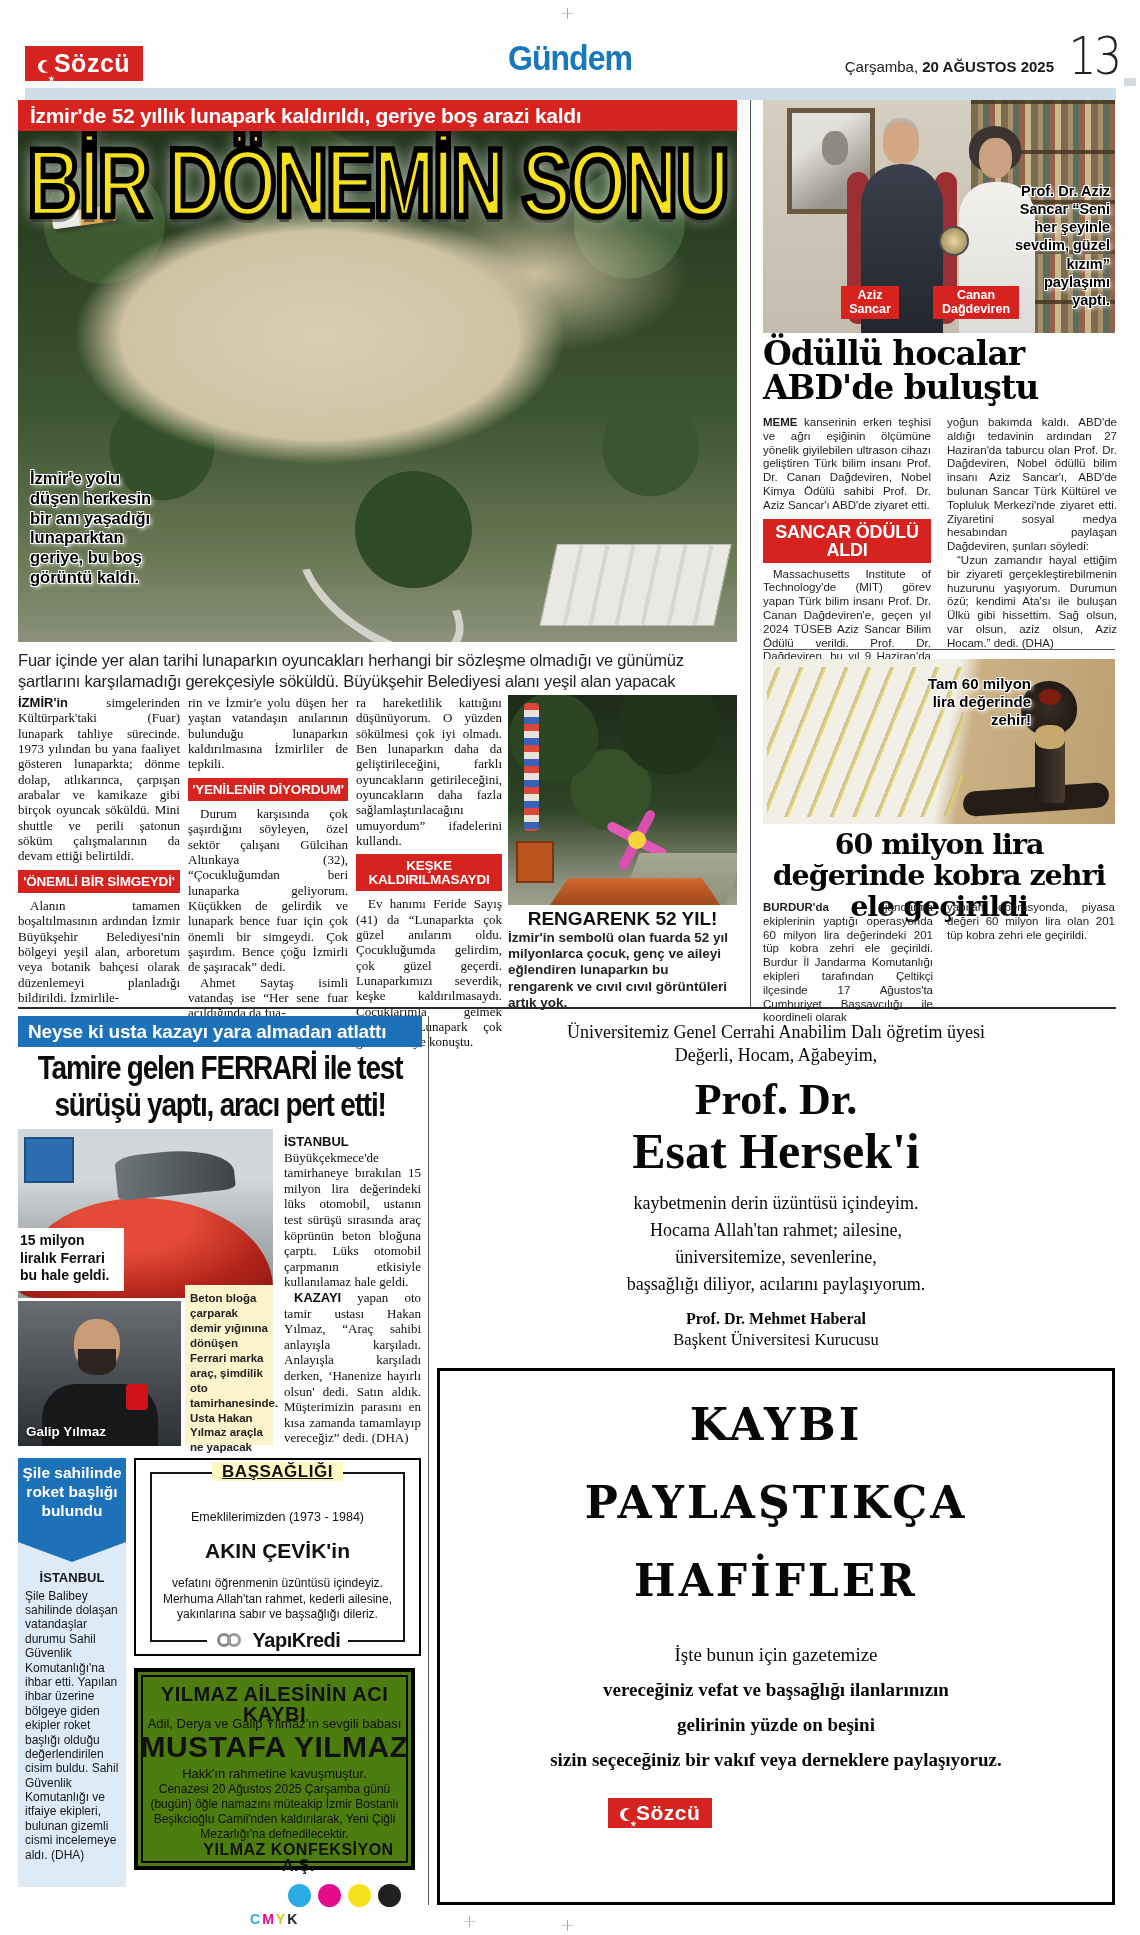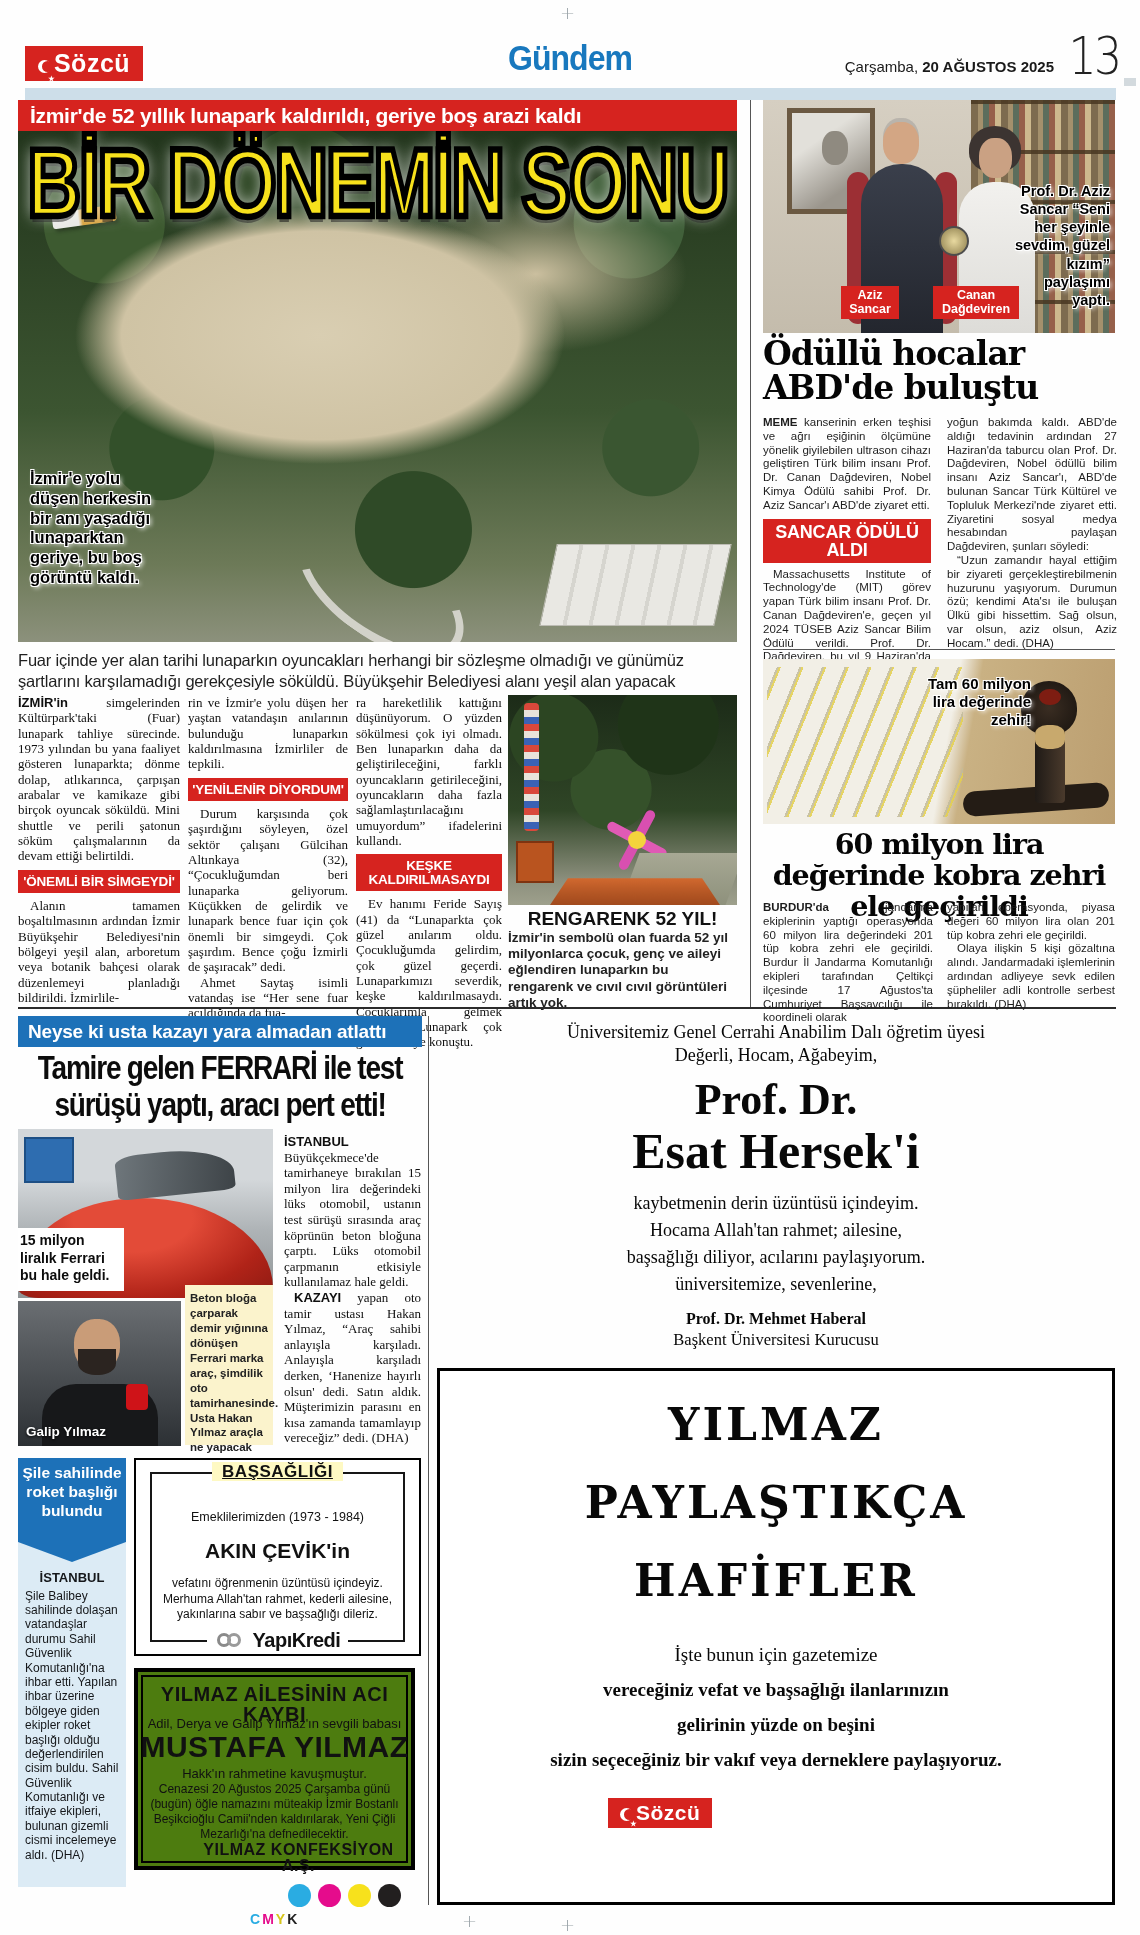--- a/index.html
+++ b/index.html
@@ -301,21 +301,20 @@
     <div class="snk-mouth"></div>
     <div class="snk-chest"></div>
     <div id="kobra-cap">Tam 60 milyon lira değerinde zehir!</div>
   </div>
   <div class="abs" id="kobra-headline">60 milyon lira değerinde kobra zehri ele geçirildi</div>
   <div class="kcol" id="k1">
     <p><b class="lead">BURDUR'da</b><span> jandarma ekiplerinin yaptığı operasyonda 60 milyon lira değerindeki 201 tüp kobra zehri ele geçirildi. Burdur İl Jandarma Komutanlığı ekipleri tarafından Çeltikçi ilçesinde 17 Ağustos'ta Cumhuriyet Başsavcılığı ile koordineli olarak</span></p>
   </div>
   <div class="kcol" id="k2">
     <p>yapılan operasyonda, piyasa değeri 60 milyon lira olan 201 tüp kobra zehri ele geçirildi.</p>
-    <p class="ind">Olaya ilişkin 5 kişi gözaltına alındı. Jandarmadaki işlemlerinin ardından adliyeye sevk edilen şüpheliler adli kontrolle serbest bırakıldı. (DHA)</p>
   </div>
 
   <div class="abs" id="fkicker">Neyse ki usta kazayı yara almadan atlattı</div>
   <div class="abs" id="fheadline">Tamire gelen FERRARİ ile test sürüşü yaptı, aracı pert etti!</div>
   <div class="abs" id="photo-ferrari">
     <div class="ftool"></div>
     <div class="fcar"></div>
     <div class="fwind"></div>
   </div>
   <div class="abs" id="fcap1">15 milyon liralık Ferrari bu hale geldi.</div>
@@ -368,29 +367,29 @@
   </div>
 
   <div class="abs" id="ad3">
     <div class="h-l1">Üniversitemiz Genel Cerrahi Anabilim Dalı öğretim üyesi</div>
     <div class="h-l2">Değerli, Hocam, Ağabeyim,</div>
     <div class="h-n1">Prof. Dr.</div>
     <div class="h-n2">Esat Hersek'i</div>
     <div class="h-body">
       <div>kaybetmenin derin üzüntüsü içindeyim.</div>
       <div>Hocama Allah'tan rahmet; ailesine,</div>
+      <div>üniversitemize, sevenlerine,</div>
       <div>başsağlığı diliyor, acılarını paylaşıyorum.</div>
-      <div>üniversitemize, sevenlerine,</div>
     </div>
     <div class="h-s1">Prof. Dr. Mehmet Haberal</div>
     <div class="h-s2">Başkent Üniversitesi Kurucusu</div>
   </div>
 
   <div class="abs" id="ad4">
-    <div class="a-big a-b1">YILMAZ</div>
+    <div class="a-big a-b1">KAYBI</div>
     <div class="a-big a-b2">PAYLAŞTIKÇA</div>
     <div class="a-big a-b3">HAFİFLER</div>
     <div class="a-body">
       <div>İşte bunun için gazetemize</div>
       <div class="bld">vereceğiniz vefat ve başsağlığı ilanlarınızın</div>
       <div class="bld">gelirinin yüzde on beşini</div>
       <div class="bld">sizin seçeceğiniz bir vakıf veya derneklere paylaşıyoruz.</div>
     </div>
     <div class="a-logo-row">
       <span class="sozcu-box"><span class="crescent"></span><span>Sözcü</span></span>

